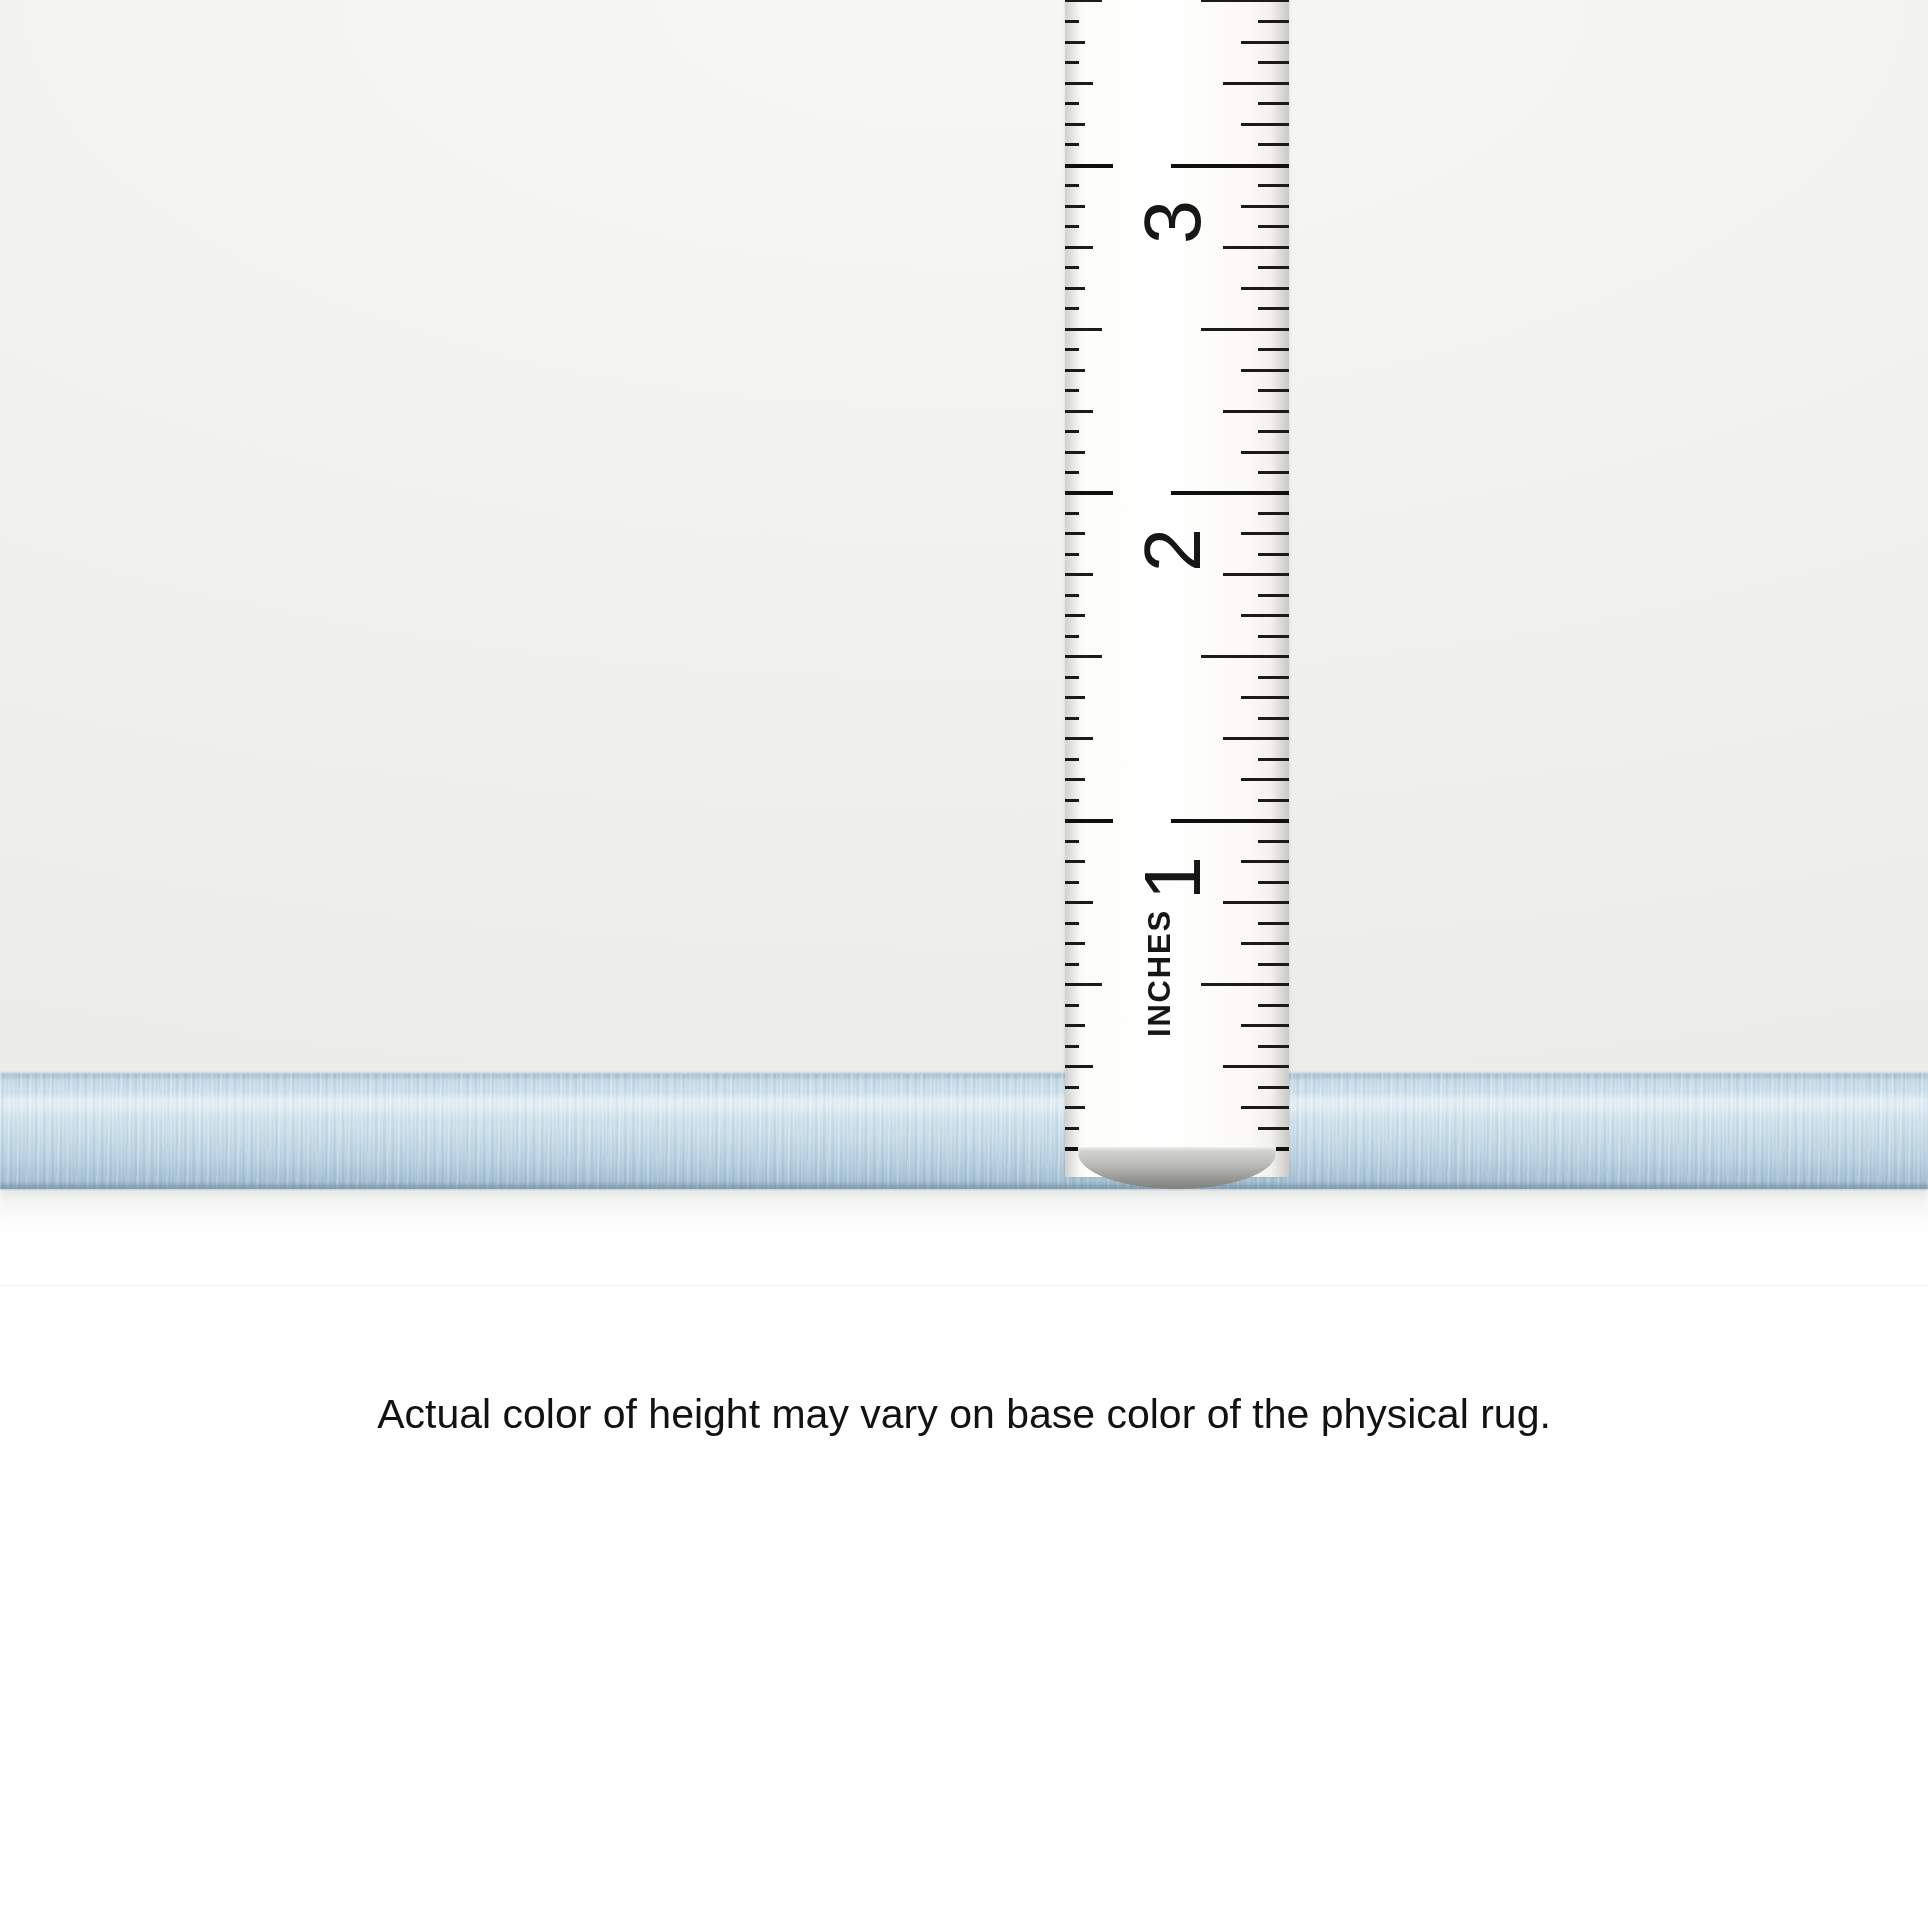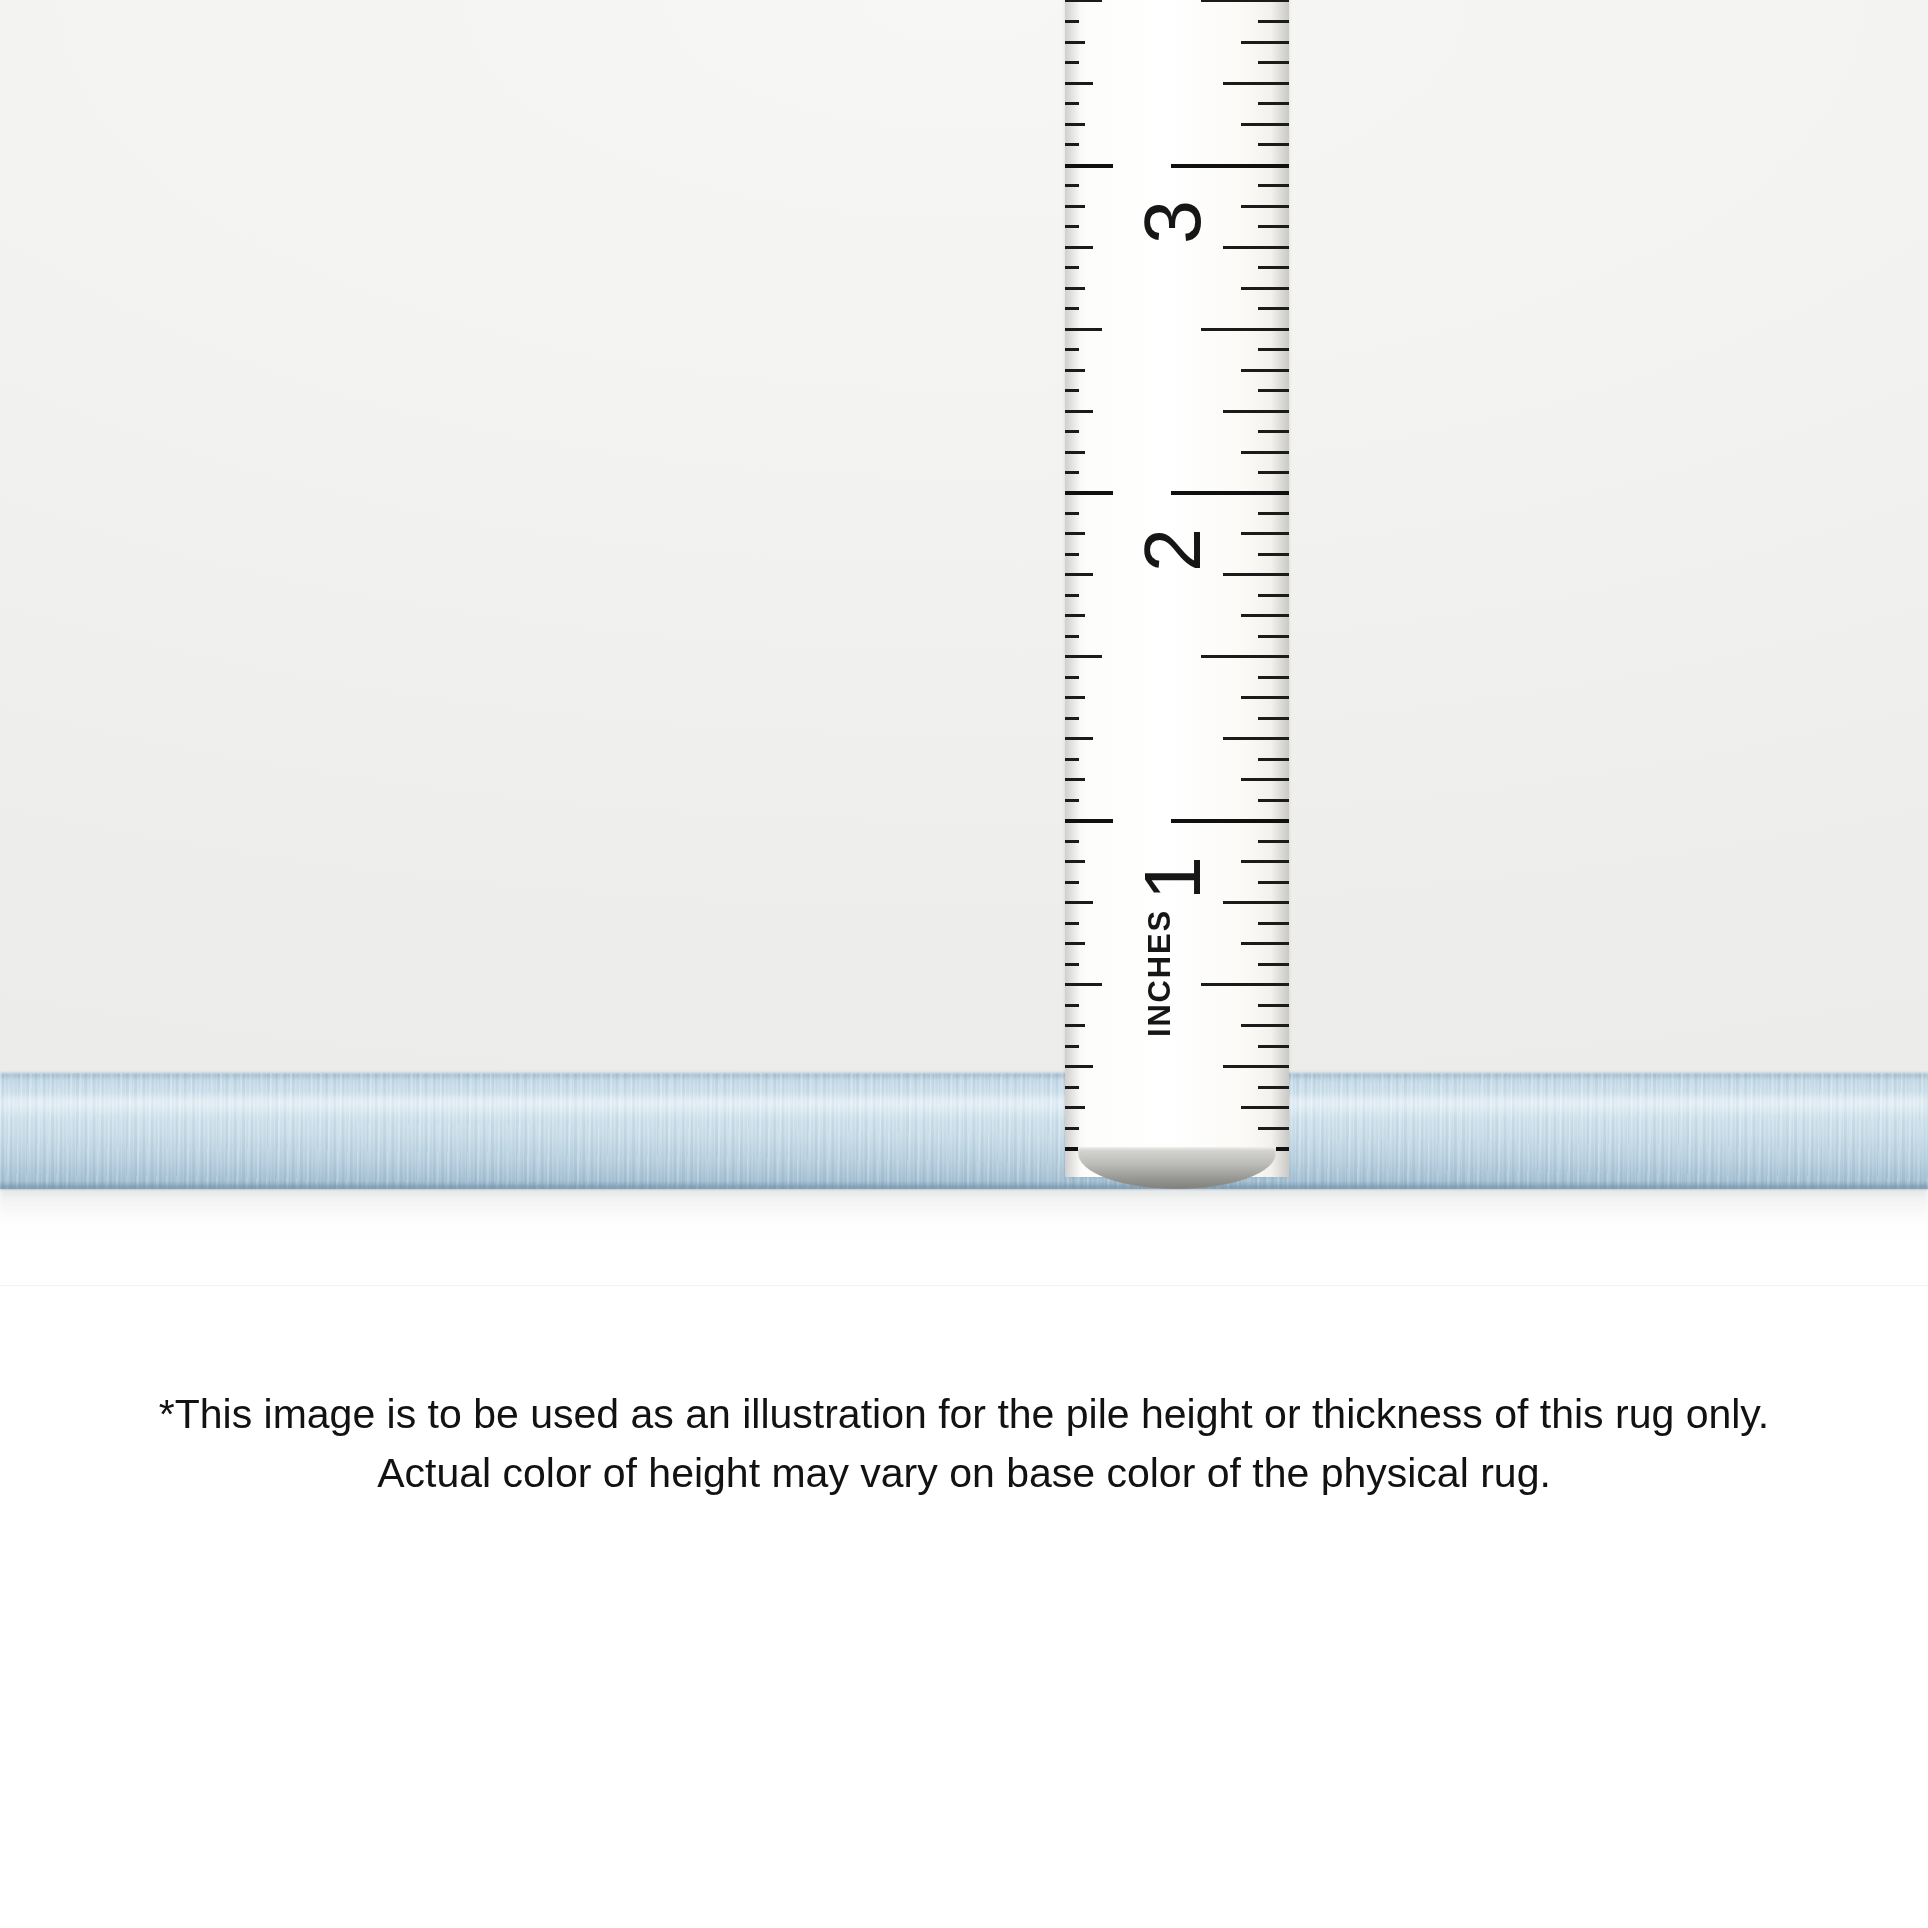--- a/index.html
+++ b/index.html
@@ -386,18 +386,17 @@
       <div class="inches-label" id="inches-label" style="top: 1046px;">INCHES</div>
     </div>
 
     <div class="ruler-tip">
       <div class="ruler-tip-metal"></div>
     </div>
 
   </div>
 
   <div class="caption">
-    <span class="line">*This image is to be used as an illustration for the pile height or thickness of this rug only.</span>
     <span class="line">Actual color of height may vary on base color of the physical rug.</span>
   </div>
 
 </div>
 
 
 </body></html>

